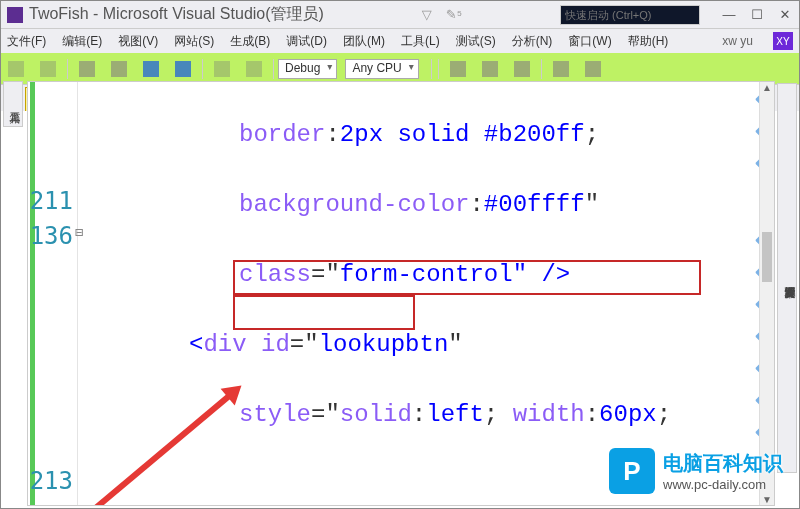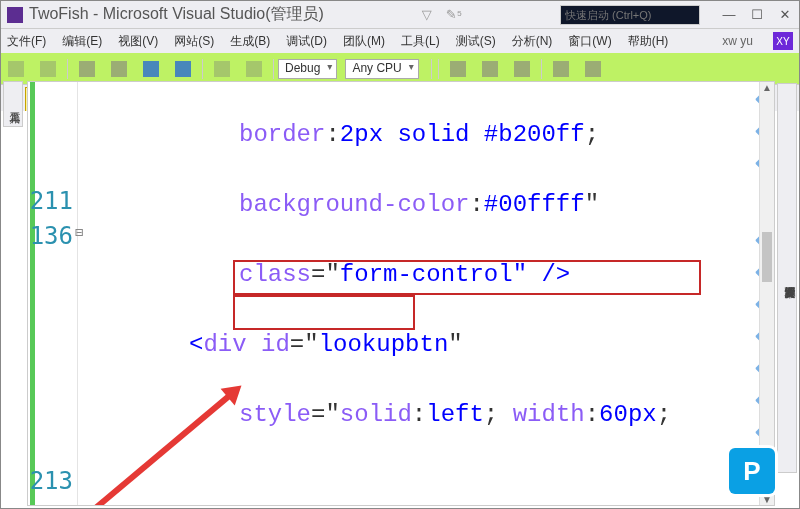--- a/index.html
+++ b/index.html
@@ -349,14 +349,16 @@
 
   <div class="arrow-red">
     <div class="shaft"></div>
     <div class="head"></div>
   </div>
 </div>
 
 <div class="watermark">
   <div class="badge">P</div>
   <div class="texts">
+    <div class="t1">电脑百科知识</div>
+    <div class="t2">www.pc-daily.com</div>
   </div>
 </div>
 
 </body></html>

